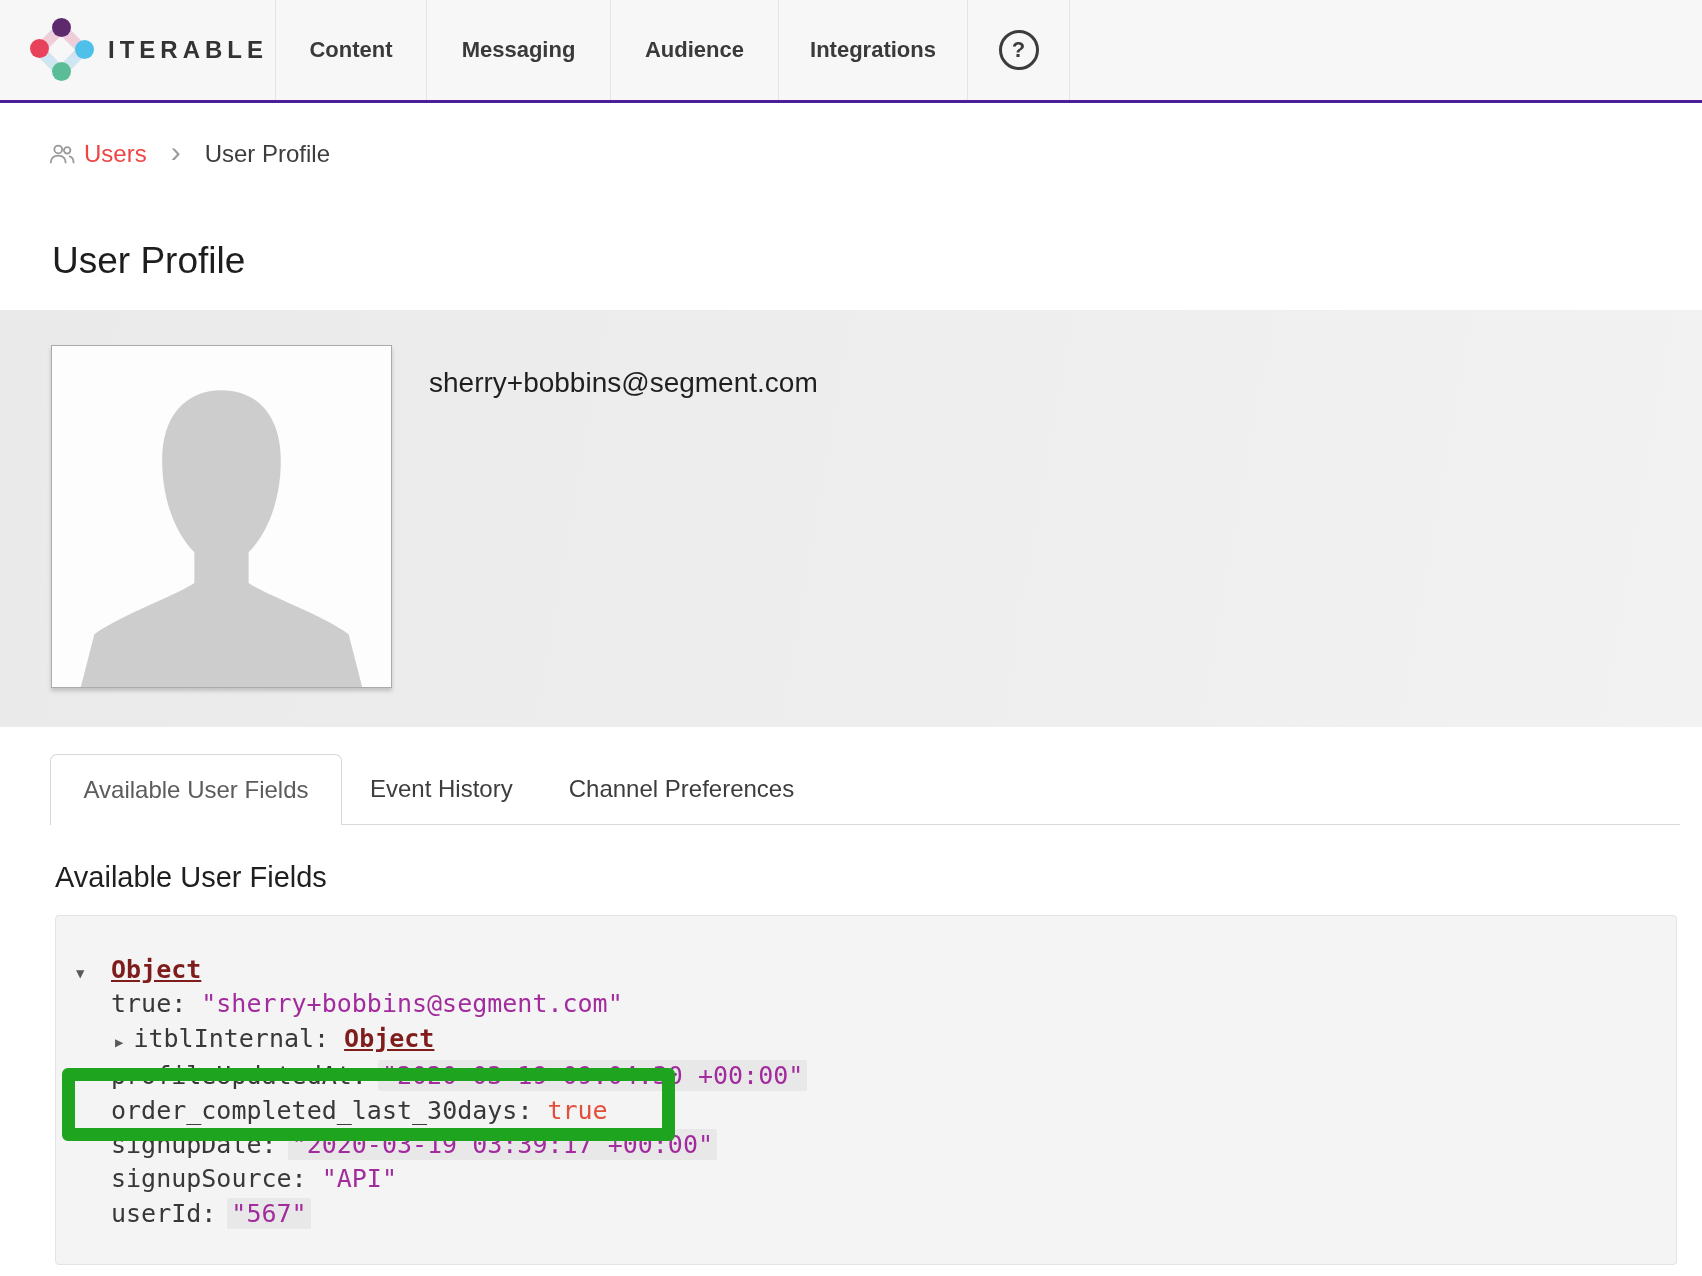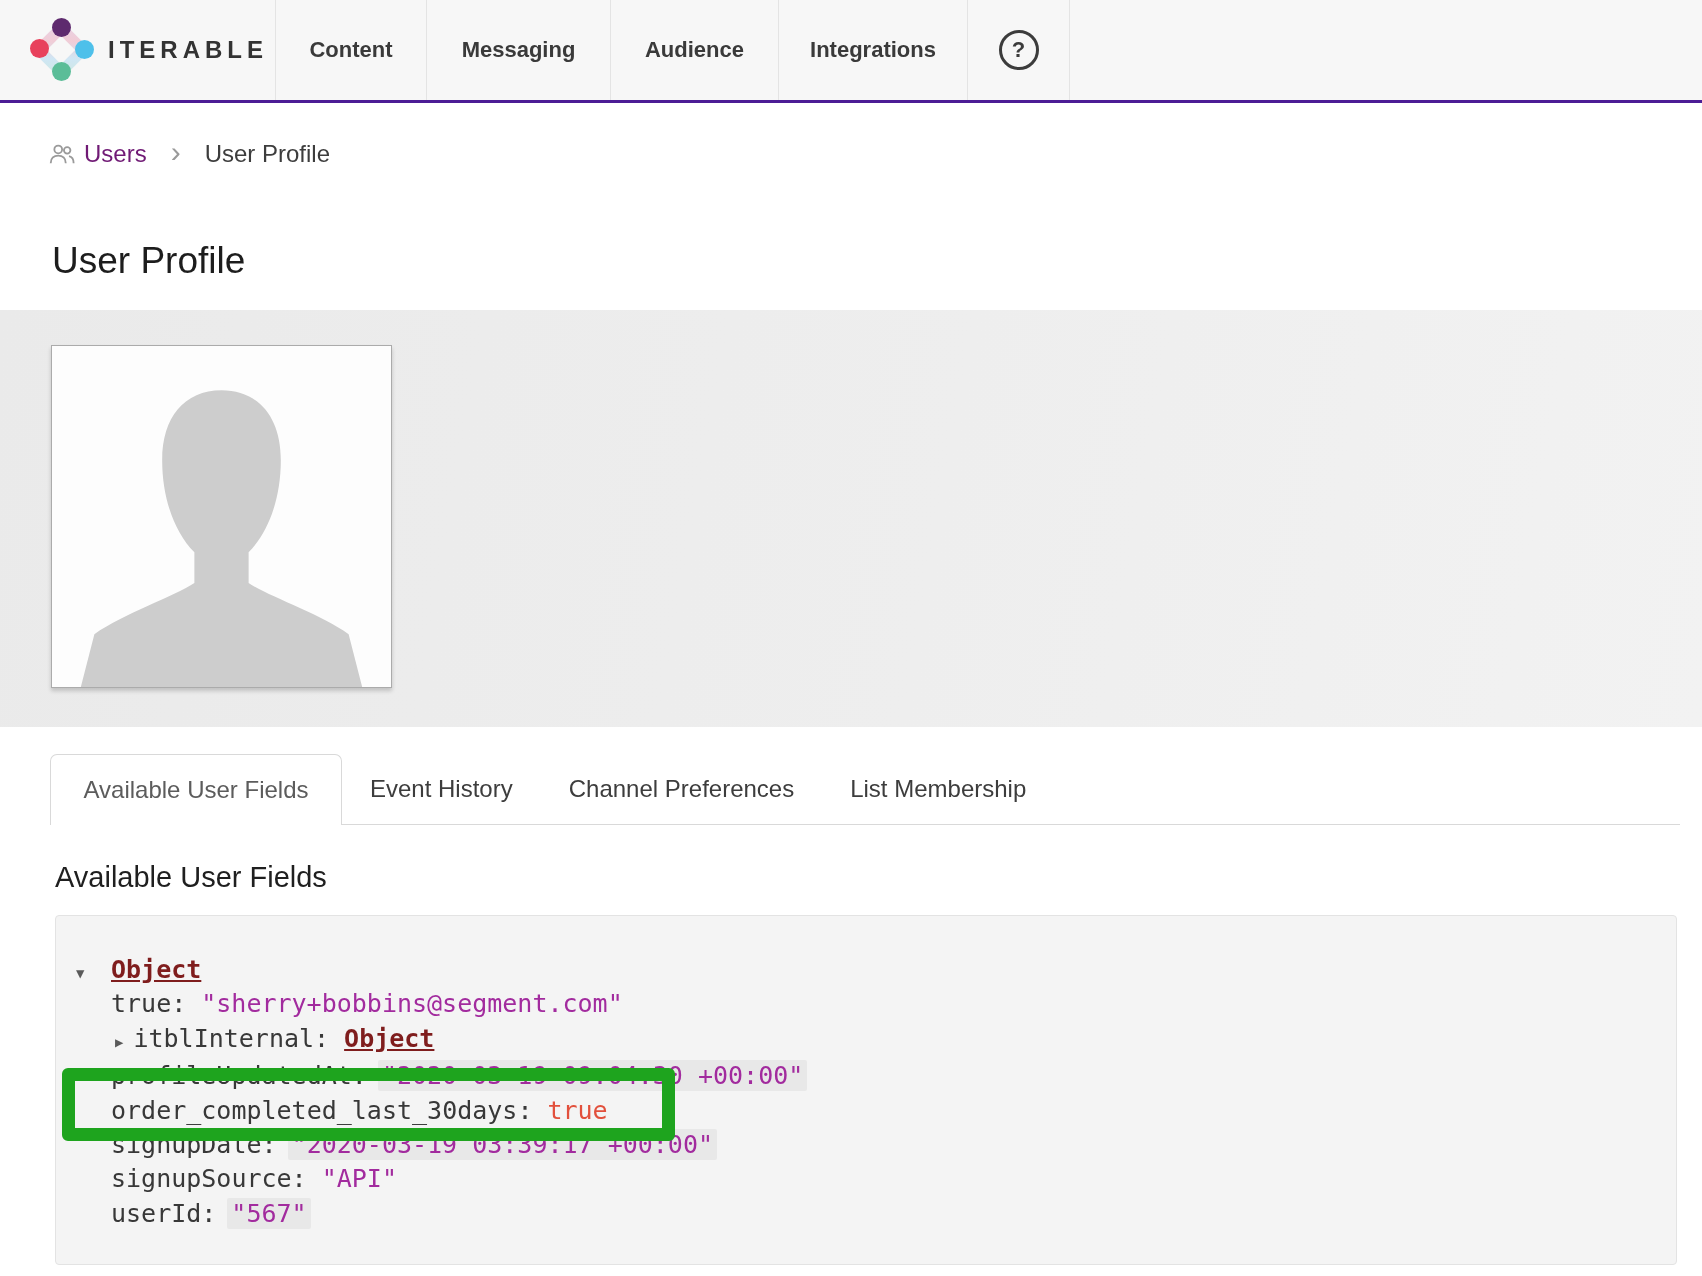--- a/index.html
+++ b/index.html
@@ -23,21 +23,21 @@
   .nav-item.w1{width:183px}.nav-item.w2{width:150px}.nav-item.w3{width:167px}
   .nav-item.w4{width:149px}.nav-item.w5{width:188px}
   .nav-help{width:101px;display:flex;align-items:center;justify-content:center;
             border-left:1px solid #e4e4e4;border-right:1px solid #e4e4e4;cursor:pointer;}
   .help-circle{width:34px;height:34px;border:3px solid #3c3c3c;border-radius:50%;display:flex;
                align-items:center;justify-content:center;font-size:22px;font-weight:bold;color:#3c3c3c;}
 
   
   .breadcrumb{position:absolute;left:48px;top:135px;display:flex;align-items:center;font-size:24px;}
   .crumb-icon{width:28px;height:26px;margin-right:8px;}
-  .crumb-root{color:#701a75;cursor:pointer;}
+  .crumb-root{color:#ef4444;cursor:pointer;}
   .crumb-sep{color:#9a9a9a;font-size:30px;margin:0 24px 4px 24px;}
   .crumb-current{color:#3d3d3d;}
 
   
   .page-title{position:absolute;left:52px;top:240px;font-size:37px;font-weight:500;color:#1d1d1d;}
 
   
   .hero{position:absolute;left:0;top:310px;width:1702px;height:417px;
         background:linear-gradient(100deg,#eaeaea 0%,#eeeeee 55%,#f2f2f2 100%);}
   .avatar{position:absolute;left:51px;top:35px;width:341px;height:343px;background:#fdfdfd;
@@ -116,27 +116,27 @@
   <h1 class="page-title" style="margin:0">User Profile</h1>
 
   <div class="hero">
     <div class="avatar">
       <svg viewBox="0 0 100 100" preserveAspectRatio="none">
         <path fill="#cdcdcd" d="M50 13 C39 13 32.5 21 32.5 33.5 C32.5 44.5 36 54.5 42 60.5 L42 69.5
           C36 73.5 21 78.5 12.5 84.5 L8.5 100 L91.5 100 L87.5 84.5 C79 78.5 64 73.5 58 69.5 L58 60.5
           C64 54.5 67.5 44.5 67.5 33.5 C67.5 21 61 13 50 13 Z"></path>
       </svg>
     </div>
+    <div class="hero-email">sherry+bobbins@segment.com</div>
   </div>
 
   <div class="tabbar">
     <div class="tab active">Available User Fields</div>
     <div class="tab">Event History</div>
     <div class="tab">Channel Preferences</div>
-    <div class="tab">List Membership</div>
   </div>
 
   <div class="section-heading">Available User Fields</div>
 
   <div class="code-block">
     <div class="tree">
 
       <div class="trow">
         <span class="expander root-exp">▼</span><span class="objname">Object</span>
       </div>

